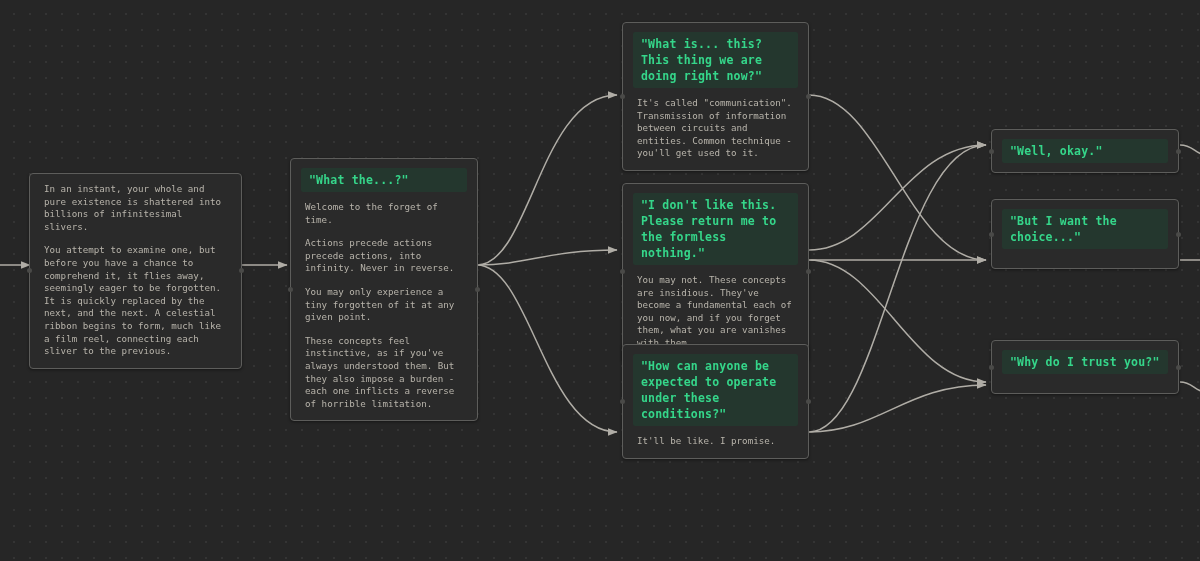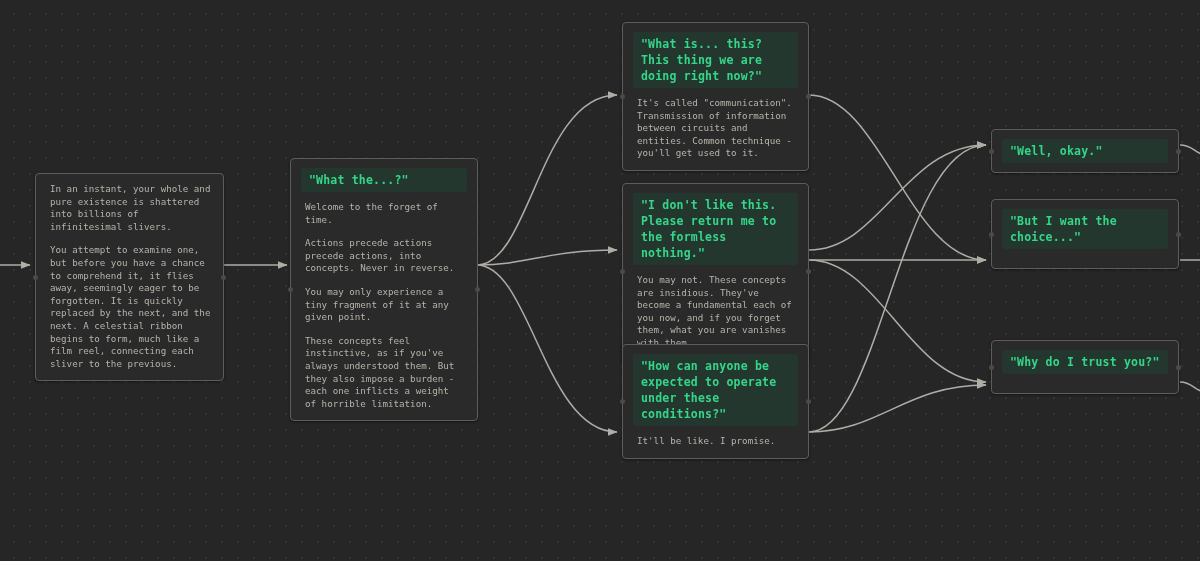--- a/index.html
+++ b/index.html
@@ -117,38 +117,38 @@
       <path d="M 809,432 C 880,432 900,145 986,145" marker-end="url(#arrow)"></path>
 
       <path d="M 809,432 C 880,432 905,385 986,385" marker-end="url(#arrow)"></path>
 
       <path d="M 1180,145 C 1192,145 1194,152 1204,155"></path>
       <path d="M 1180,260 L 1204,260"></path>
       <path d="M 1180,382 C 1192,382 1194,390 1204,392"></path>
     </g>
   </svg>
 
-  <div class="node" style="left:35px; top:173px; width:189px;">
+  <div class="node" style="left:29px; top:173px; width:213px;">
     <span class="handle left"></span>
     <span class="handle right"></span>
     <div class="node-body">
       <p class="para">In an instant, your whole and pure existence is shattered into billions of infinitesimal slivers.</p>
       <p class="para">You attempt to examine one, but before you have a chance to comprehend it, it flies away, seemingly eager to be forgotten. It is quickly replaced by the next, and the next. A celestial ribbon begins to form, much like a film reel, connecting each sliver to the previous.</p>
     </div>
   </div>
 
   <div class="node" style="left:290px; top:158px; width:188px;">
     <span class="handle left"></span>
     <span class="handle right"></span>
     <span class="node-title">"What the...?"</span>
     <div class="node-body">
       <p class="para">Welcome to the forget of time.</p>
-      <p class="para">Actions precede actions precede actions, into concepts. Never in reverse.</p>
-      <p class="para">You may only experience a tiny fragment of it at any given point.</p>
-      <p class="para">These concepts feel instinctive, as if you've always understood them. But they also impose a burden - each one inflicts a weight of horrible limitation.</p>
+      <p class="para">Actions precede actions precede actions, into infinity. Never in reverse.</p>
+      <p class="para">You may only experience a tiny forgotten of it at any given point.</p>
+      <p class="para">These concepts feel instinctive, as if you've always understood them. But they also impose a burden - each one inflicts a reverse of horrible limitation.</p>
     </div>
   </div>
 
   <div class="node" style="left:622px; top:22px; width:187px;">
     <span class="handle left"></span>
     <span class="handle right"></span>
     <span class="node-title">"What is... this? This thing we are doing right now?"</span>
     <div class="node-body">
       <p class="para">It's called "communication". Transmission of information between circuits and entities. Common technique - you'll get used to it.</p>
     </div>

